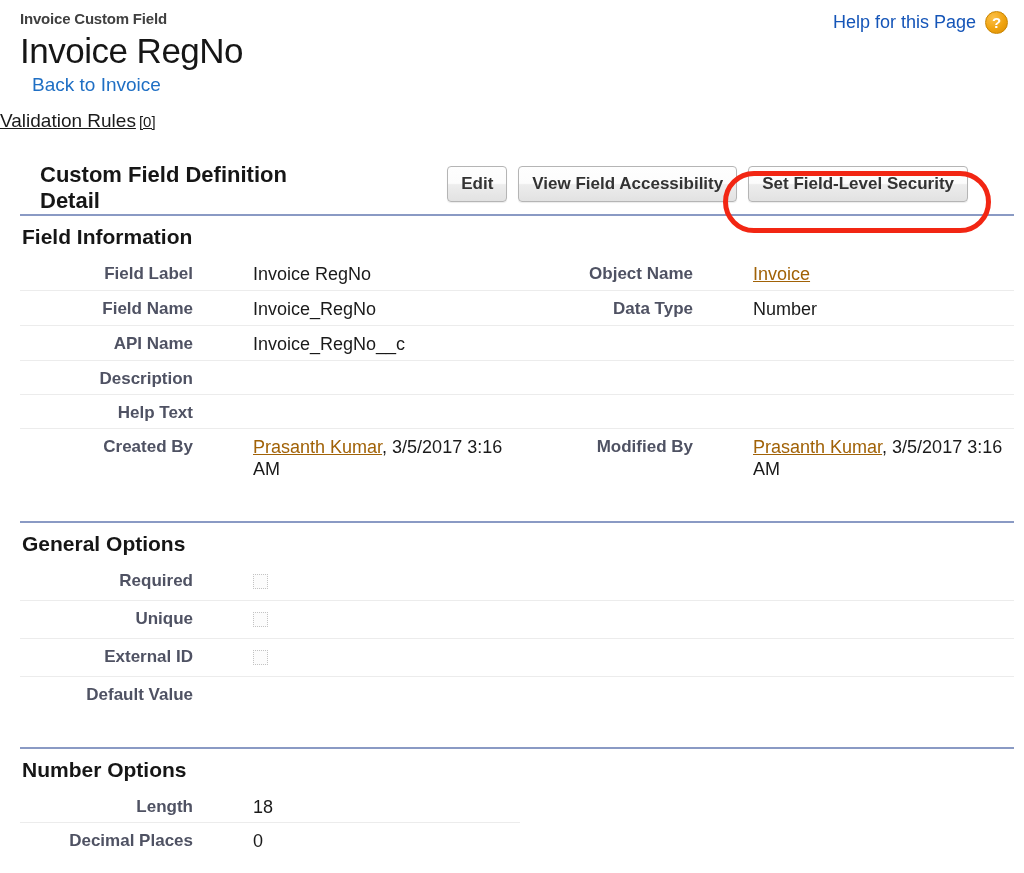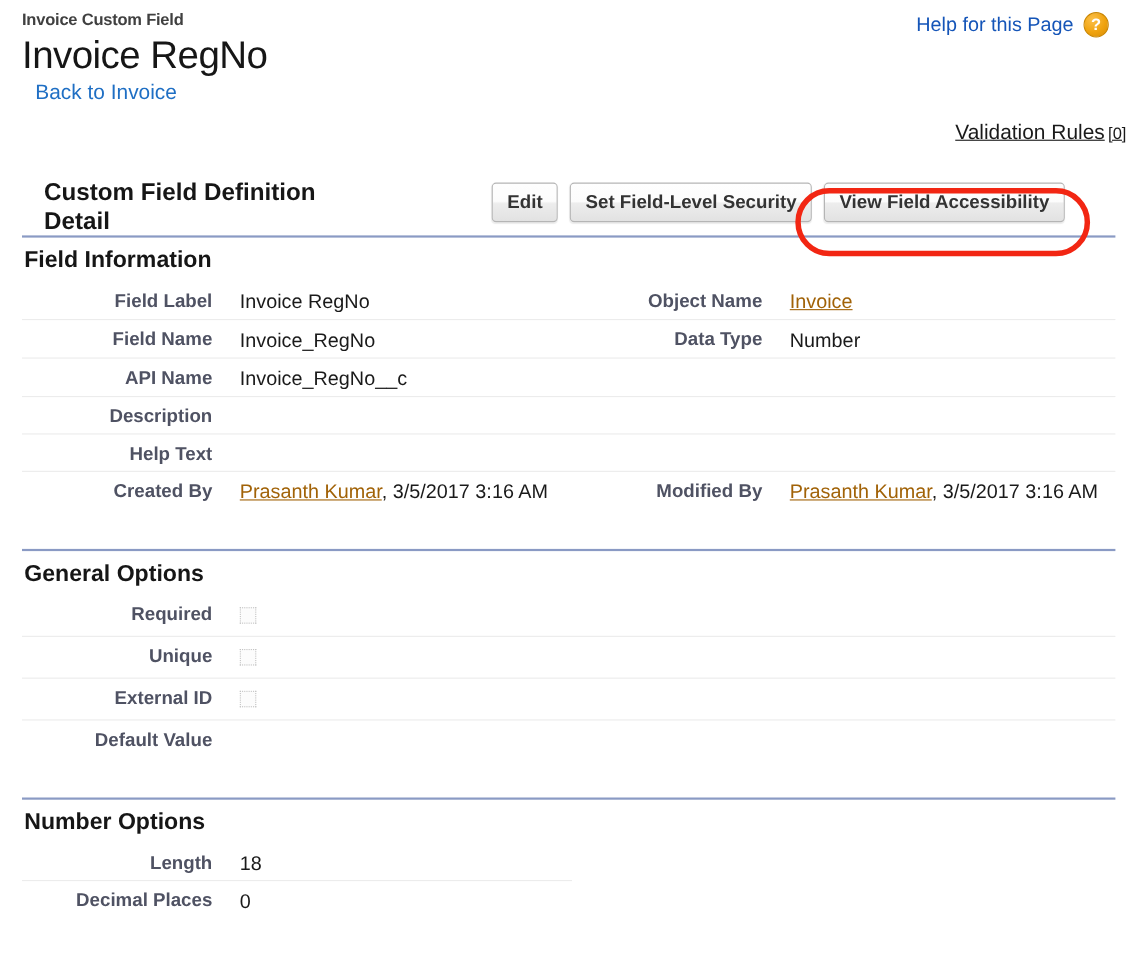--- a/index.html
+++ b/index.html
@@ -38,21 +38,21 @@
     width: 23px; height: 23px; border-radius: 50%;
     background: radial-gradient(circle at 35% 28%, #fbc04a 0%, #f0a30f 55%, #d88d05 100%);
     border: 1px solid #c98500;
     color: #ffffff; font-size: 15px; font-weight: bold;
     display: flex; align-items: center; justify-content: center;
     line-height: 1; cursor: pointer;
   }
 
   
   .rules-row {
-    text-align: right; margin-top: 14px; height: 30px;
+    text-align: left; margin-top: 14px; height: 30px;
   }
   .rules-link {
     font-size: 19px; color: #1a1a1a; text-decoration: underline; cursor: pointer;
   }
   .rules-count {
     font-size: 15px; color: #1a1a1a; text-decoration: underline; cursor: pointer;
     margin-left: 3px;
   }
 
   
@@ -106,21 +106,21 @@
     display: flex; align-items: flex-start;
     border-bottom: 1px solid #ececec;
     min-height: 34px;
   }
   .row.no-rule { border-bottom: none; }
   .row.half-rule { border-bottom: none; position: relative; }
   .row.half-rule::after {
     content: ""; position: absolute; left: 0; bottom: 0;
     width: 500px; height: 1px; background: #ececec;
   }
-  .cell { display: flex; align-items: flex-start; }
+  .cell { display: flex; align-items: flex-start; gap: 35px; }
   .cell.left  { width: 500px; flex: 0 0 500px; }
   .cell.right { width: 494px; flex: 0 0 494px; }
   .lbl {
     width: 173px; flex: 0 0 173px; text-align: right;
     font-size: 17px; font-weight: bold; color: #4f5263;
     padding: 7px 0 5px 0; line-height: 21px;
   }
   .val {
     padding: 7px 0 5px 25px;
     font-size: 18px; color: #1a1a1a; line-height: 22px;
@@ -156,22 +156,22 @@
   </div>
 
   <div class="rules-row">
     <a class="rules-link">Validation Rules</a><a class="rules-count">[0]</a>
   </div>
 
   <div class="detail-head">
     <div class="detail-title">Custom Field Definition Detail</div>
     <div class="btn-row">
       <button class="btn">Edit</button>
+      <button class="btn">View Field Accessibility</button>
       <button class="btn">Set Field-Level Security</button>
-      <button class="btn">View Field Accessibility</button>
     </div>
   </div>
   <div class="redmark"></div>
 
   <div class="section">
     <div class="sect-rule"></div>
     <div class="sect-title">Field Information</div>
 
     <div class="rows">
 

